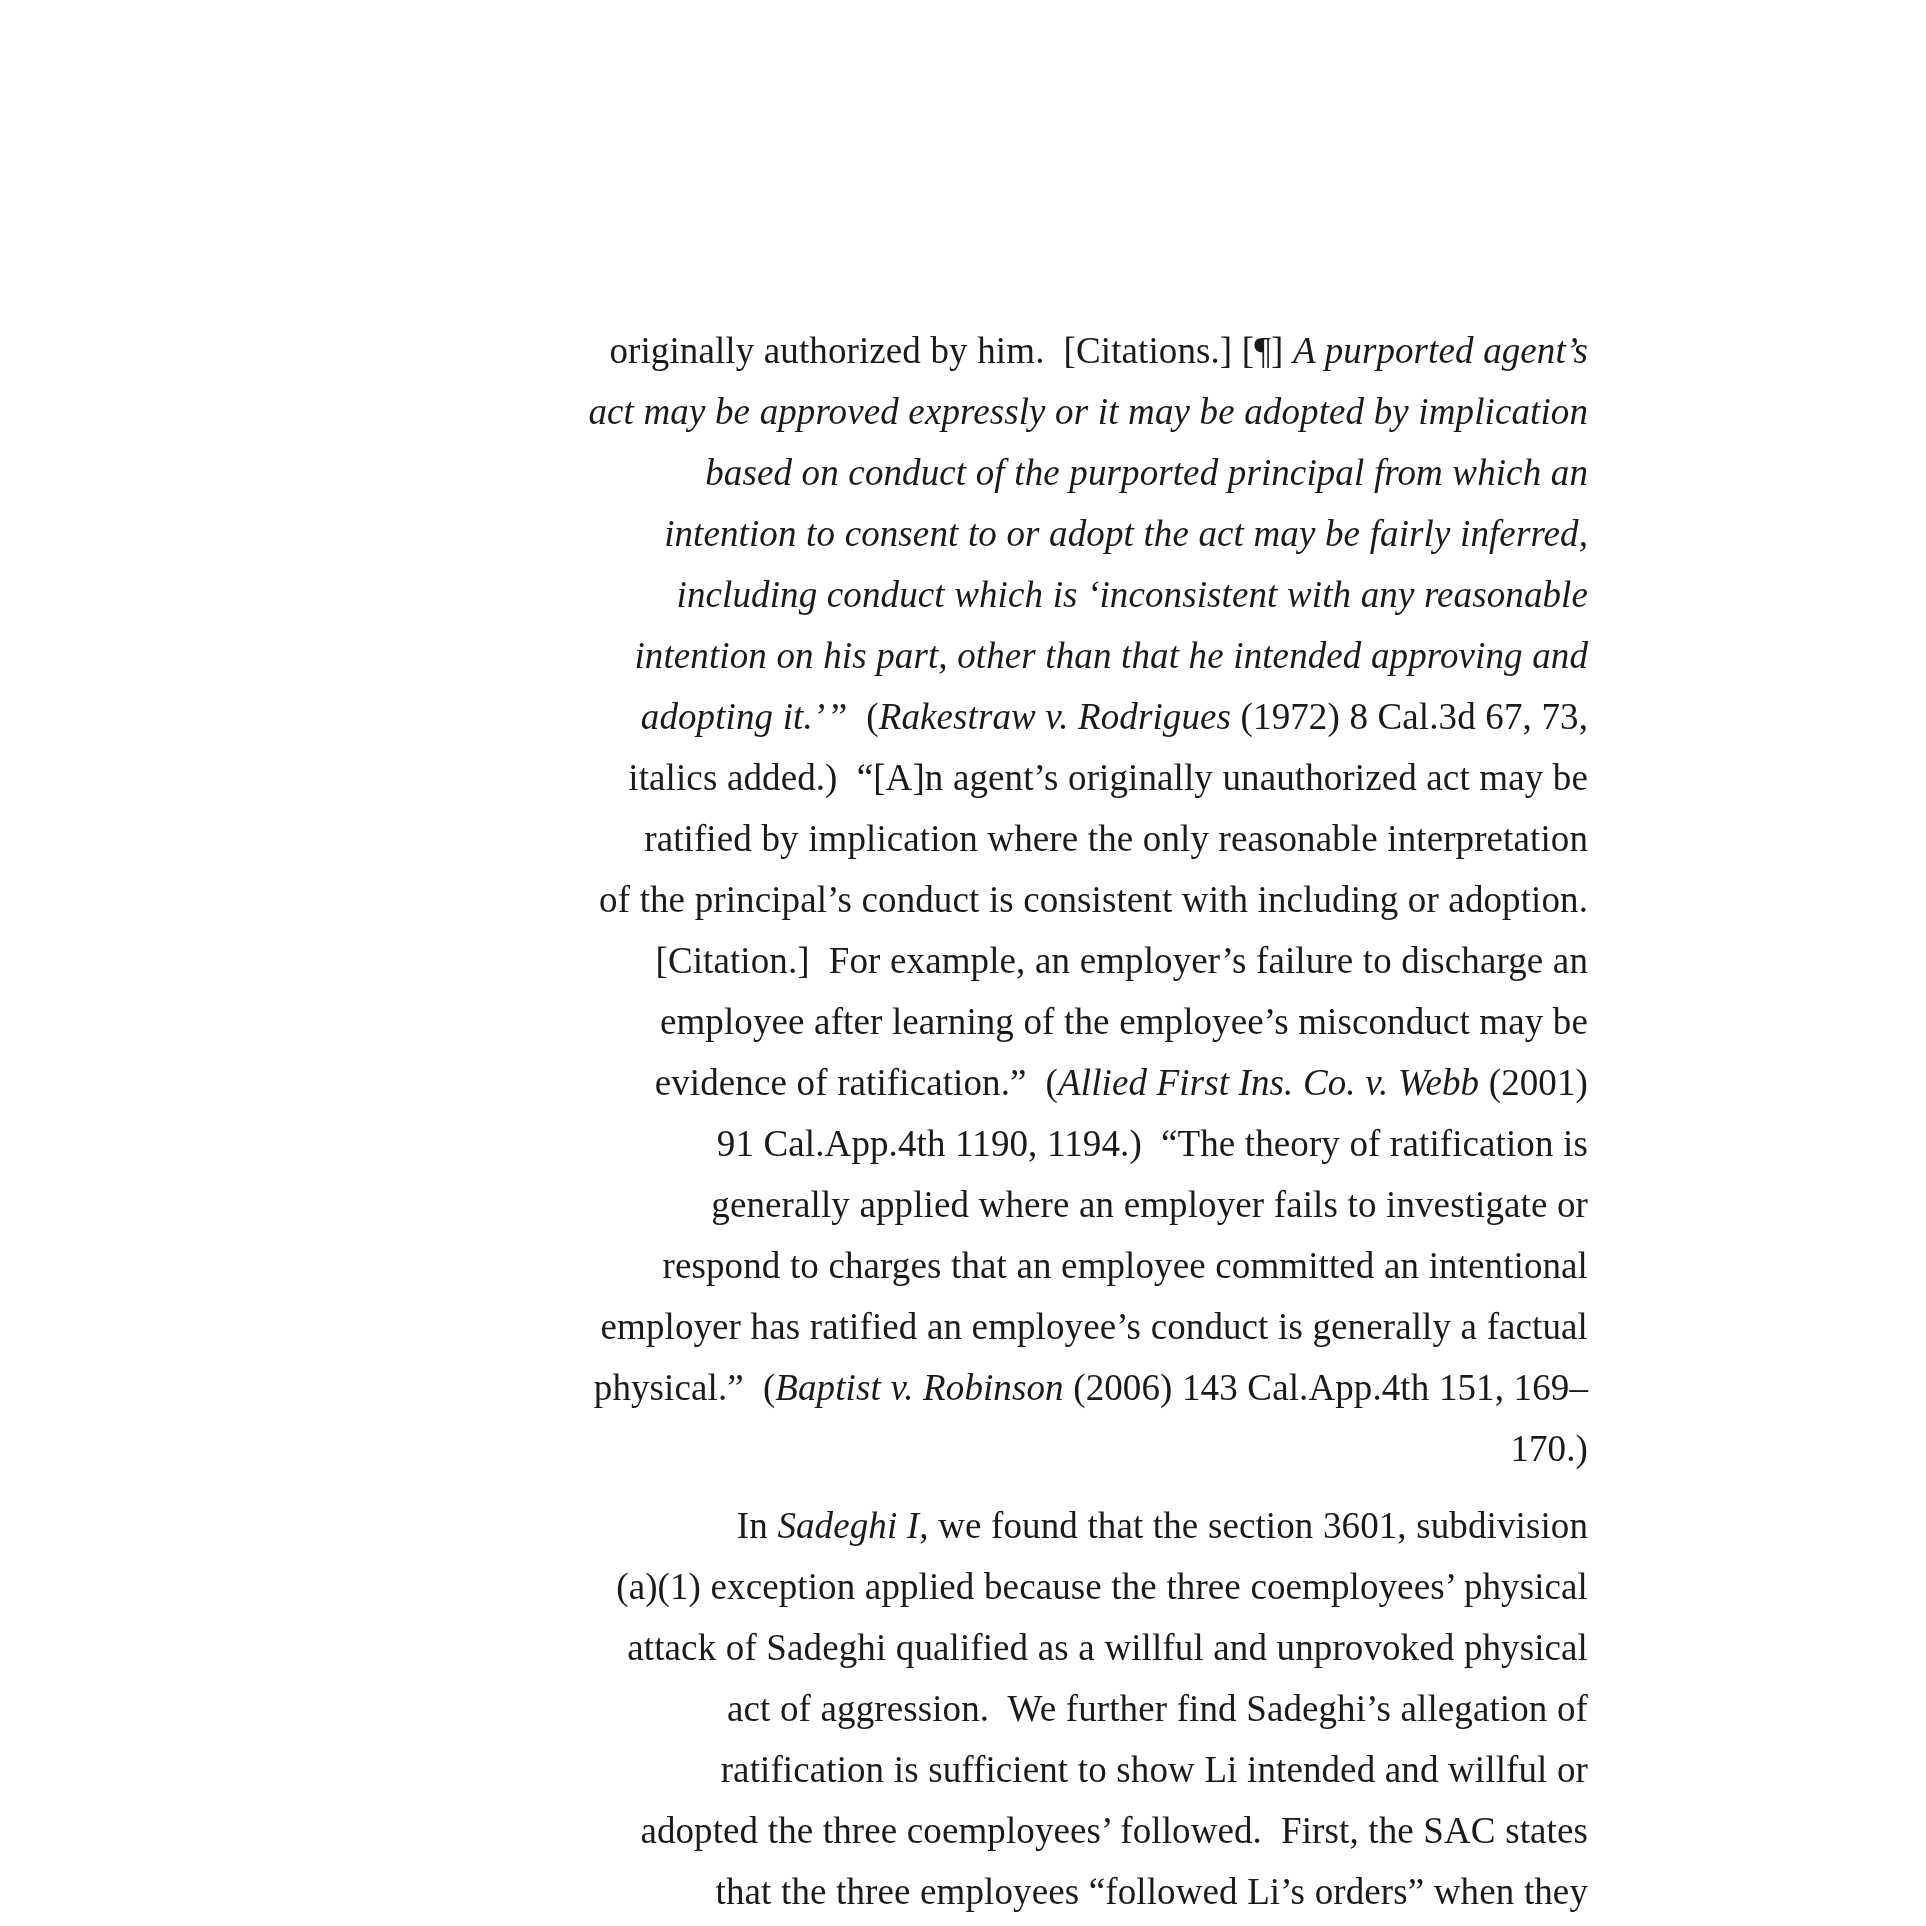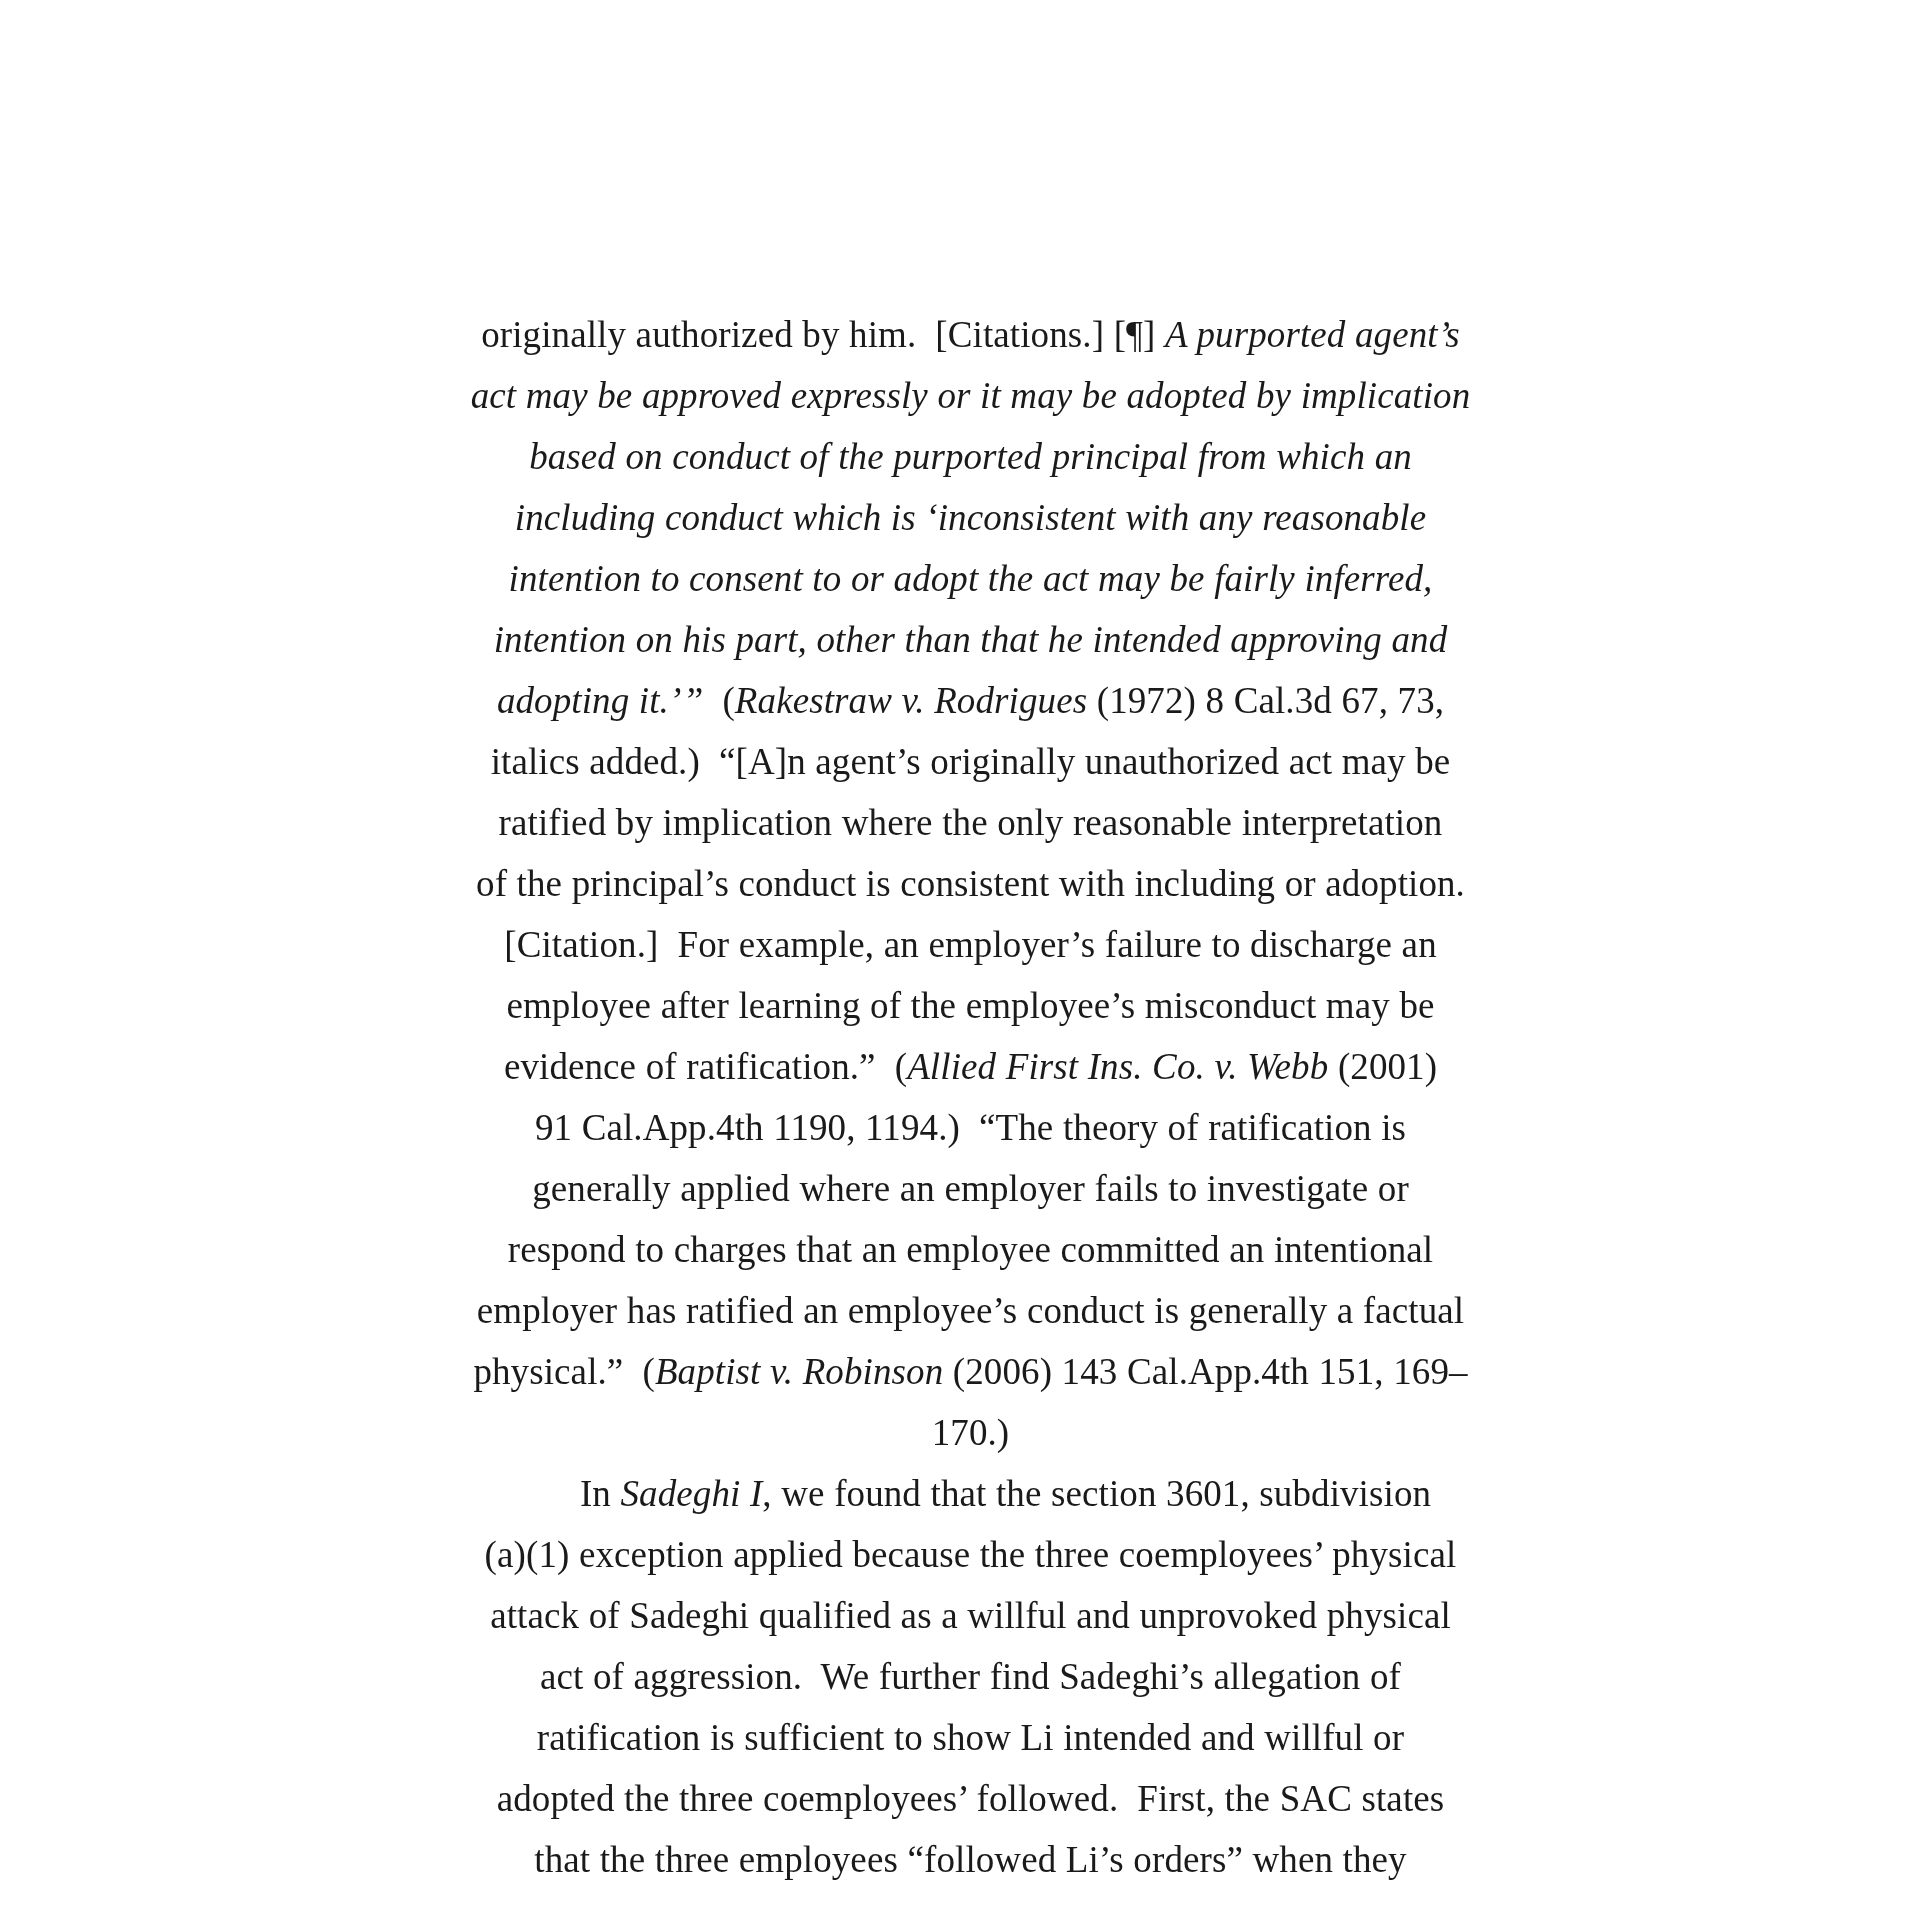--- a/index.html
+++ b/index.html
@@ -23,24 +23,24 @@
     height: 2542px;
     background: #ffffff;
   }
   .text-block {
     position: absolute;
     left: 337px;
     top: 304px;
     width: 1267px;
   }
   .para {
-    margin: 0;
+    margin: 16px;
     font-size: 37px;
     line-height: 61px;
-    text-align: center;
+    text-align: right;
     letter-spacing: 0.1px;
     word-spacing: 0.2px;
   }
   .para + .para { margin-top: 0; }
   
   .ln {
     display: block;
     white-space: pre;
   }
   .ln.indent {
@@ -51,22 +51,22 @@
 </head>
 <body>
 
 <div class="page">
 
   <div class="text-block">
       <p class="para">
         <span class="ln"><span>originally authorized by him.  [Citations.] [¶] </span><i>A purported agent’s</i></span>
         <span class="ln"><i>act may be approved expressly or it may be adopted by implication</i></span>
         <span class="ln"><i>based on conduct of the purported principal from which an</i></span>
+        <span class="ln"><i>intention to consent to or adopt the act may be fairly inferred,</i></span>
         <span class="ln"><i>including conduct which is ‘inconsistent with any reasonable</i></span>
-        <span class="ln"><i>intention to consent to or adopt the act may be fairly inferred,</i></span>
         <span class="ln"><i>intention on his part, other than that he intended approving and</i></span>
         <span class="ln"><i>adopting it.’ </i><span>”  (</span><i>Rakestraw v. Rodrigues</i><span> (1972) 8 Cal.3d 67, 73,</span></span>
         <span class="ln"><span>italics added.)  “[A]n agent’s originally unauthorized act may be</span></span>
         <span class="ln"><span>ratified by implication where the only reasonable interpretation</span></span>
         <span class="ln"><span>of the principal’s conduct is consistent with including or adoption.</span></span>
         <span class="ln"><span>[Citation.]  For example, an employer’s failure to discharge an</span></span>
         <span class="ln"><span>employee after learning of the employee’s misconduct may be</span></span>
         <span class="ln"><span>evidence of ratification.”  (</span><i>Allied First Ins. Co. v. Webb</i><span> (2001)</span></span>
         <span class="ln"><span>91 Cal.App.4th 1190, 1194.)  “The theory of ratification is</span></span>
         <span class="ln"><span>generally applied where an employer fails to investigate or</span></span>

